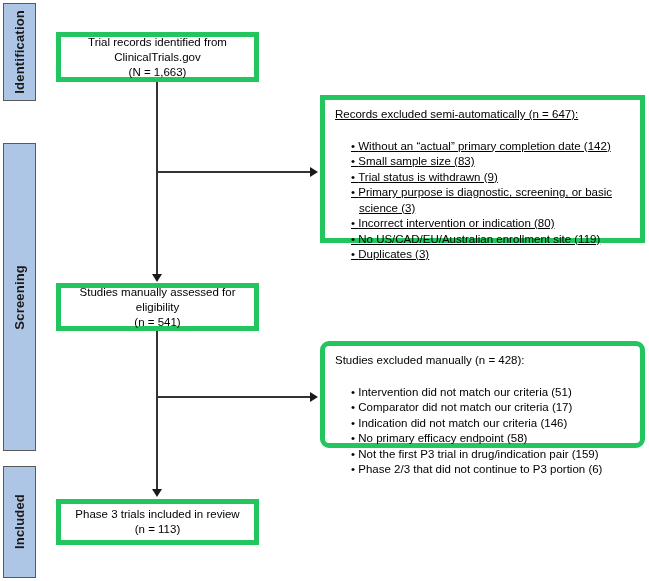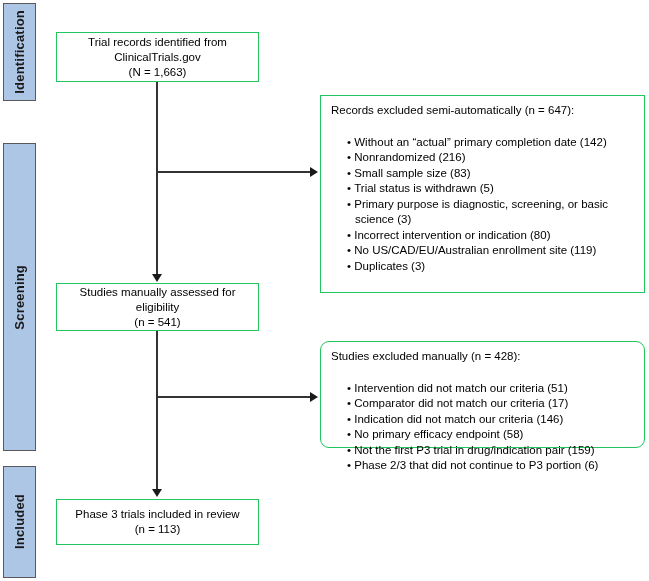--- a/index.html
+++ b/index.html
@@ -40,21 +40,21 @@
     white-space: nowrap;
   }
   #stage-identification { left: 3px;  top: 3px;   width: 33px; height: 98px;  }
   #stage-screening      { left: 3px;  top: 143px; width: 33px; height: 308px; }
   #stage-included       { left: 3px;  top: 466px; width: 33px; height: 112px; }
 
   
   .box {
     position: absolute;
     box-sizing: border-box;
-    border: 1px solid #22c55e;
+    border: 5px solid #22c55e;
     background: #ffffff;
   }
   .box-center {
     display: flex;
     align-items: center;
     justify-content: center;
     text-align: center;
     padding: 4px 6px;
   }
   .box-center .box-text {
@@ -83,21 +83,21 @@
     padding-left: 8px;
     text-indent: -8px;
   }
   .excl-list li::before {
     content: "\2022\00a0";
   }
 
   #box-identified  { left: 56px;  top: 32px;  width: 203px; height: 50px;  }
   #box-assessed    { left: 56px;  top: 283px; width: 203px; height: 48px;  }
   #box-included    { left: 56px;  top: 499px; width: 203px; height: 46px; justify-content: center;  }
-  #box-excluded-auto   { left: 320px; top: 95px;  width: 325px; height: 198px; }
+  #box-excluded-auto   { left: 320px; top: 95px;  width: 325px; height: 148px; text-decoration: underline; }
   #box-excluded-manual { left: 320px; top: 341px; width: 325px; height: 107px; border-radius: 9px; }
 
   
   .vline {
     position: absolute;
     width: 1.5px;
     background: #333333;
   }
   .hline {
     position: absolute;
@@ -170,23 +170,22 @@
     <div class="box-text">
       <span>Phase 3 trials included in review</span><br>
       <span>(n = 113)</span>
     </div>
   </div>
 
   <div class="box box-left" id="box-excluded-auto">
     <div class="excl-title">Records excluded semi-automatically (n = 647):</div>
     <ul class="excl-list">
       <li>Without an “actual” primary completion date (142)</li>
-      <li>Nonrandomized (216)</li>
       <li>Small sample size (83)</li>
-      <li>Trial status is withdrawn (5)</li>
+      <li>Trial status is withdrawn (9)</li>
       <li>Primary purpose is diagnostic, screening, or basic science (3)</li>
       <li>Incorrect intervention or indication (80)</li>
       <li>No US/CAD/EU/Australian enrollment site (119)</li>
       <li>Duplicates (3)</li>
     </ul>
   </div>
 
   <div class="box box-left" id="box-excluded-manual">
     <div class="excl-title">Studies excluded manually (n = 428):</div>
     <ul class="excl-list">

